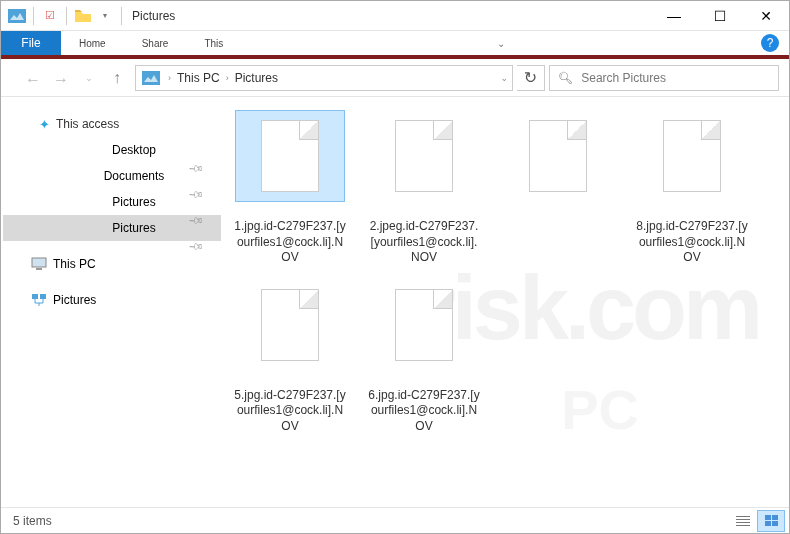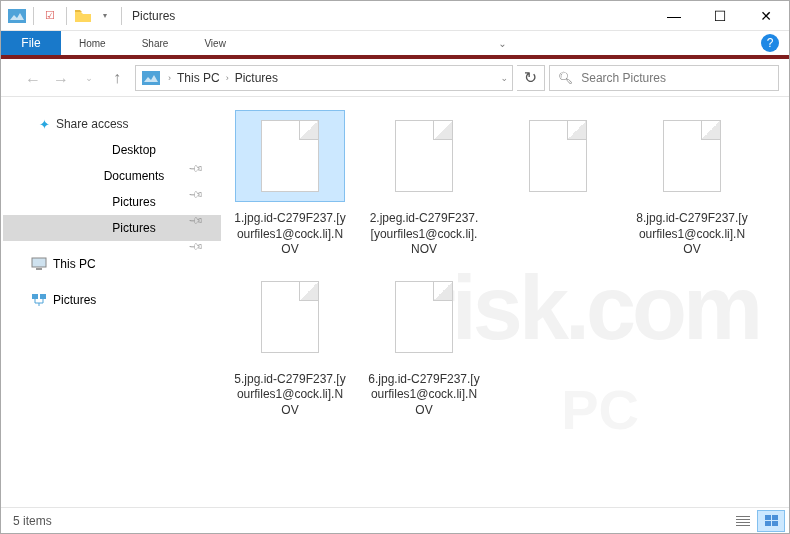--- a/index.html
+++ b/index.html
@@ -46,21 +46,21 @@
     .tree-caret { font-size: 8px; color: #888; width: 10px; }
     .star-icon { color: #29a7e0; font-size: 13px; }
     .folder-blue { width: 16px; height: 12px; display: inline-block; }
     
     .content { flex: 1; padding: 14px 10px; display: flex; flex-wrap: wrap; gap: 14px 20px; align-content: flex-start; position: relative; }
     .file-item { width: 114px; display: flex; flex-direction: column; align-items: center; }
     .file-item.selected .file-icon-wrap { outline: 1px solid #83c0ef; background: #cce8ff; }
     .file-icon-wrap { width: 108px; height: 90px; display: flex; align-items: center; justify-content: center; }
     .file-icon { width: 58px; height: 72px; background: #fff; border: 1px solid #ccc; position: relative; }
     .file-icon::before { content: ''; position: absolute; top: 0; right: 0; width: 18px; height: 18px; background: linear-gradient(135deg, transparent 50%, #e8e8e8 50%); border-left: 1px solid #ccc; border-bottom: 1px solid #ccc; }
-    .file-label { font-size: 12px; text-align: center; line-height: 1.3; color: #333; word-break: break-all; margin-top: 10px; }
+    .file-label { font-size: 12px; text-align: center; line-height: 1.3; color: #333; word-break: break-all; margin-top: 18px; }
     
     
     .watermark { position: absolute; right: 30px; top: 160px; font-size: 90px; font-weight: 700; color: #f2f2f2; pointer-events: none; letter-spacing: -4px; z-index: 0; }
     .watermark-small { position: absolute; right: 150px; top: 280px; font-size: 56px; font-weight: 700; color: #f5f5f5; pointer-events: none; z-index: 0; }
     
     
     .statusbar { position: absolute; bottom: 0; left: 0; right: 0; height: 26px; border-top: 1px solid #e5e5e5; display: flex; align-items: center; padding: 0 4px 0 12px; font-size: 12px; color: #555; background: #fff; }
     .view-toggles { margin-left: auto; display: flex; }
     .view-toggle { width: 28px; height: 22px; border: 1px solid transparent; display: flex; align-items: center; justify-content: center; }
     .view-toggle.active { border-color: #83c0ef; background: #cce8ff; }
@@ -97,21 +97,21 @@
     <div class="win-ctrl">—</div>
     <div class="win-ctrl">☐</div>
     <div class="win-ctrl close">✕</div>
   </div>
 </div>
 
 <div class="ribbon">
   <div class="file-tab">File</div>
   <div class="ribbon-tab">Home</div>
   <div class="ribbon-tab">Share</div>
-  <div class="ribbon-tab">View</div>
+  <div class="ribbon-tab">This</div>
   <div class="ribbon-expand" style="margin-left:auto;">⌄</div>
   <div class="help-icon">?</div>
 </div>
 
 <div class="address-bar">
   <div class="nav-arrow disabled">←</div>
   <div class="nav-arrow disabled">→</div>
   <div class="nav-arrow disabled" style="font-size:9px;">⌄</div>
   <div class="nav-arrow">↑</div>
   <div class="breadcrumb-box">
@@ -130,21 +130,21 @@
     <span>🔍︎</span>
     <span>Search Pictures</span>
   </div>
 </div>
 
 <div class="body-area">
   <div class="sidebar">
     <div class="tree-item quick">
       <span class="tree-caret"></span>
       <span class="star-icon">✦</span>
-      <span>Share access</span>
+      <span>This access</span>
     </div>
     <div class="tree-item child">
       <svg class="folder-blue" viewBox="0 0 16 12">
           <rect width="16" height="12" fill="#2b8cc4"></rect>
         </svg>
       <span>Desktop</span>
       <span class="pin">📌︎</span>
     </div>
     <div class="tree-item child">
       <svg class="folder-blue" width="14" height="16" viewBox="0 0 14 16">

